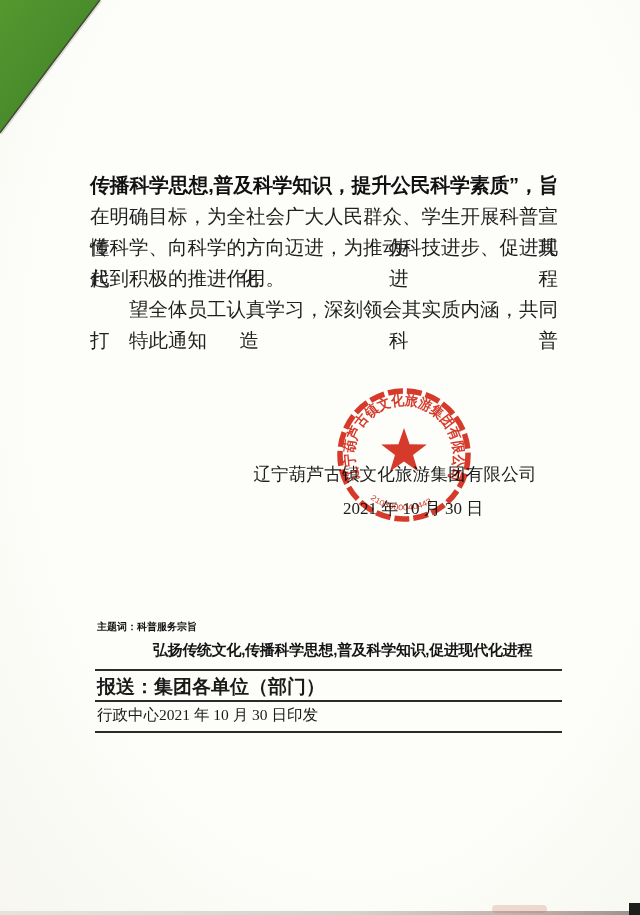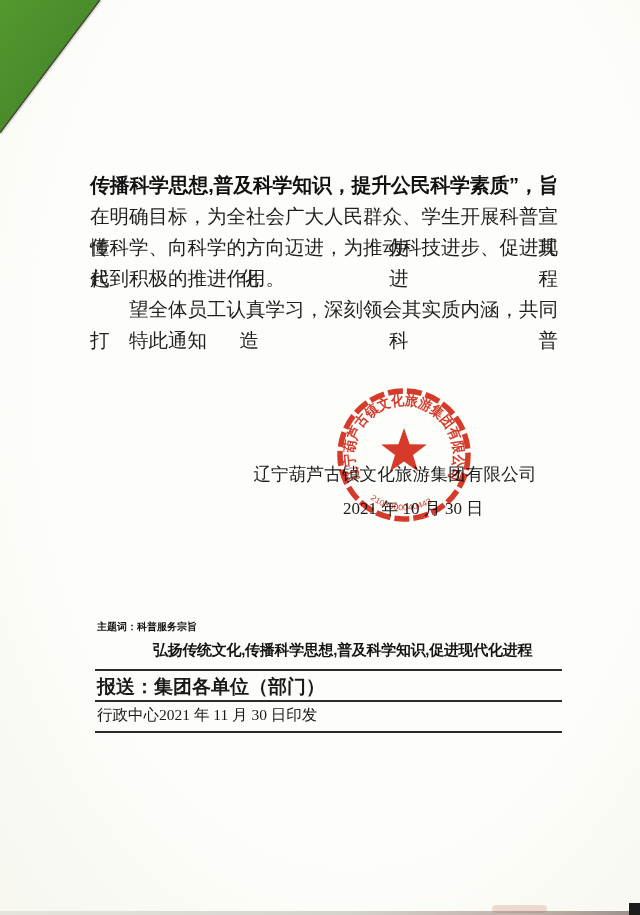--- a/index.html
+++ b/index.html
@@ -134,21 +134,21 @@
       <span>主题词：</span><span>科普服务宗旨</span>
     </div>
     <div class="slogan-row">弘扬传统文化,传播科学思想,普及科学知识,促进现代化进程</div>
     <div class="rule rule-1"></div>
     <div class="cc-row">
       <span>报送：</span><span>集团各单位（部门）</span>
     </div>
     <div class="rule rule-2"></div>
     <div class="issuer-row">
       <span>行政中心</span>
-      <span>2021 年 11 月 30 日印发</span>
+      <span>2021 年 10 月 30 日印发</span>
     </div>
     <div class="rule rule-3"></div>
   </div>
 
   <div class="smudge"></div>
   <div class="bottom-scan-line"></div>
   <div class="corner-dark-square"></div>
 
 </div>
 

